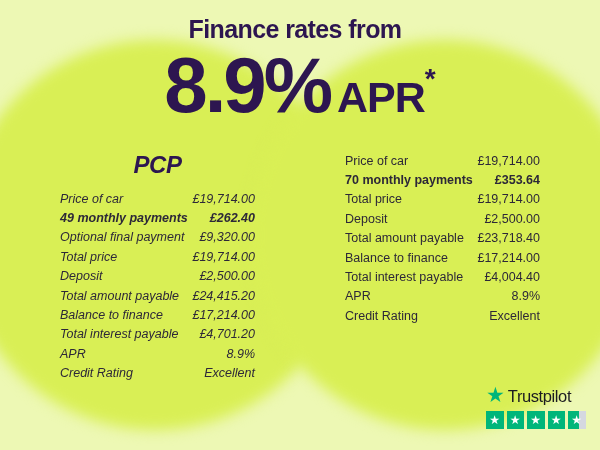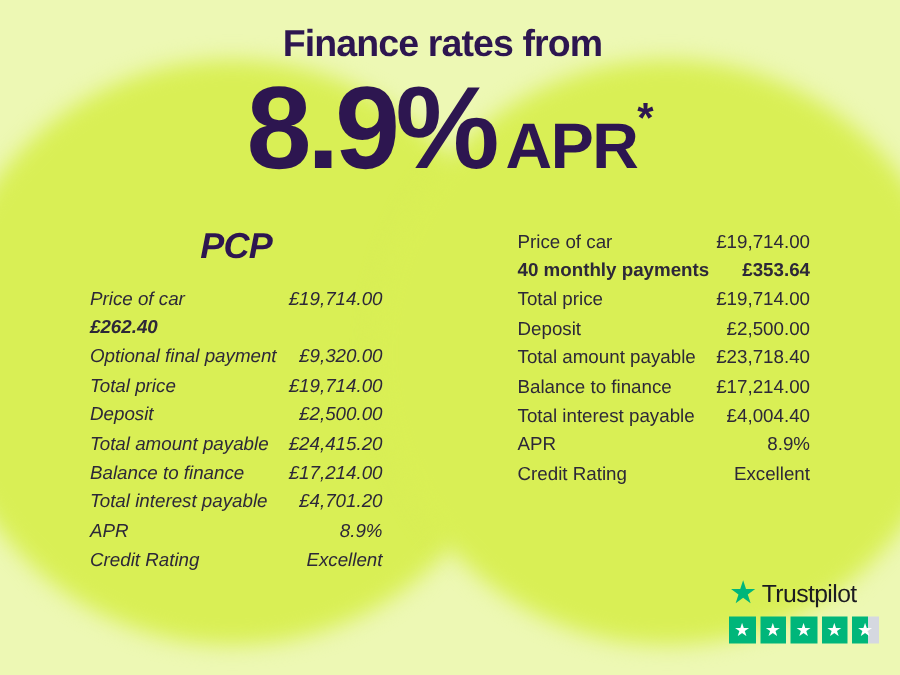--- a/index.html
+++ b/index.html
@@ -99,20 +99,21 @@
     </div>
 
     <div class="fin-col pcp">
       <div class="col-title">PCP</div>
       <div class="col-rows">
           <div class="f-row">
             <span class="lbl">Price of car</span>
             <span class="val">£19,714.00</span>
           </div>
           <div class="f-row bold">
+            <span class="lbl">49 monthly payments</span>
             <span class="val">£262.40</span>
           </div>
           <div class="f-row">
             <span class="lbl">Optional final payment</span>
             <span class="val">£9,320.00</span>
           </div>
           <div class="f-row">
             <span class="lbl">Total price</span>
             <span class="val">£19,714.00</span>
           </div>
@@ -143,21 +144,21 @@
         </div>
     </div>
 
     <div class="fin-col hp">
       <div class="col-rows">
           <div class="f-row">
             <span class="lbl">Price of car</span>
             <span class="val">£19,714.00</span>
           </div>
           <div class="f-row bold">
-            <span class="lbl">40 monthly payments</span>
+            <span class="lbl">70 monthly payments</span>
             <span class="val">£353.64</span>
           </div>
           <div class="f-row">
             <span class="lbl">Total price</span>
             <span class="val">£19,714.00</span>
           </div>
           <div class="f-row">
             <span class="lbl">Deposit</span>
             <span class="val">£2,500.00</span>
           </div>

